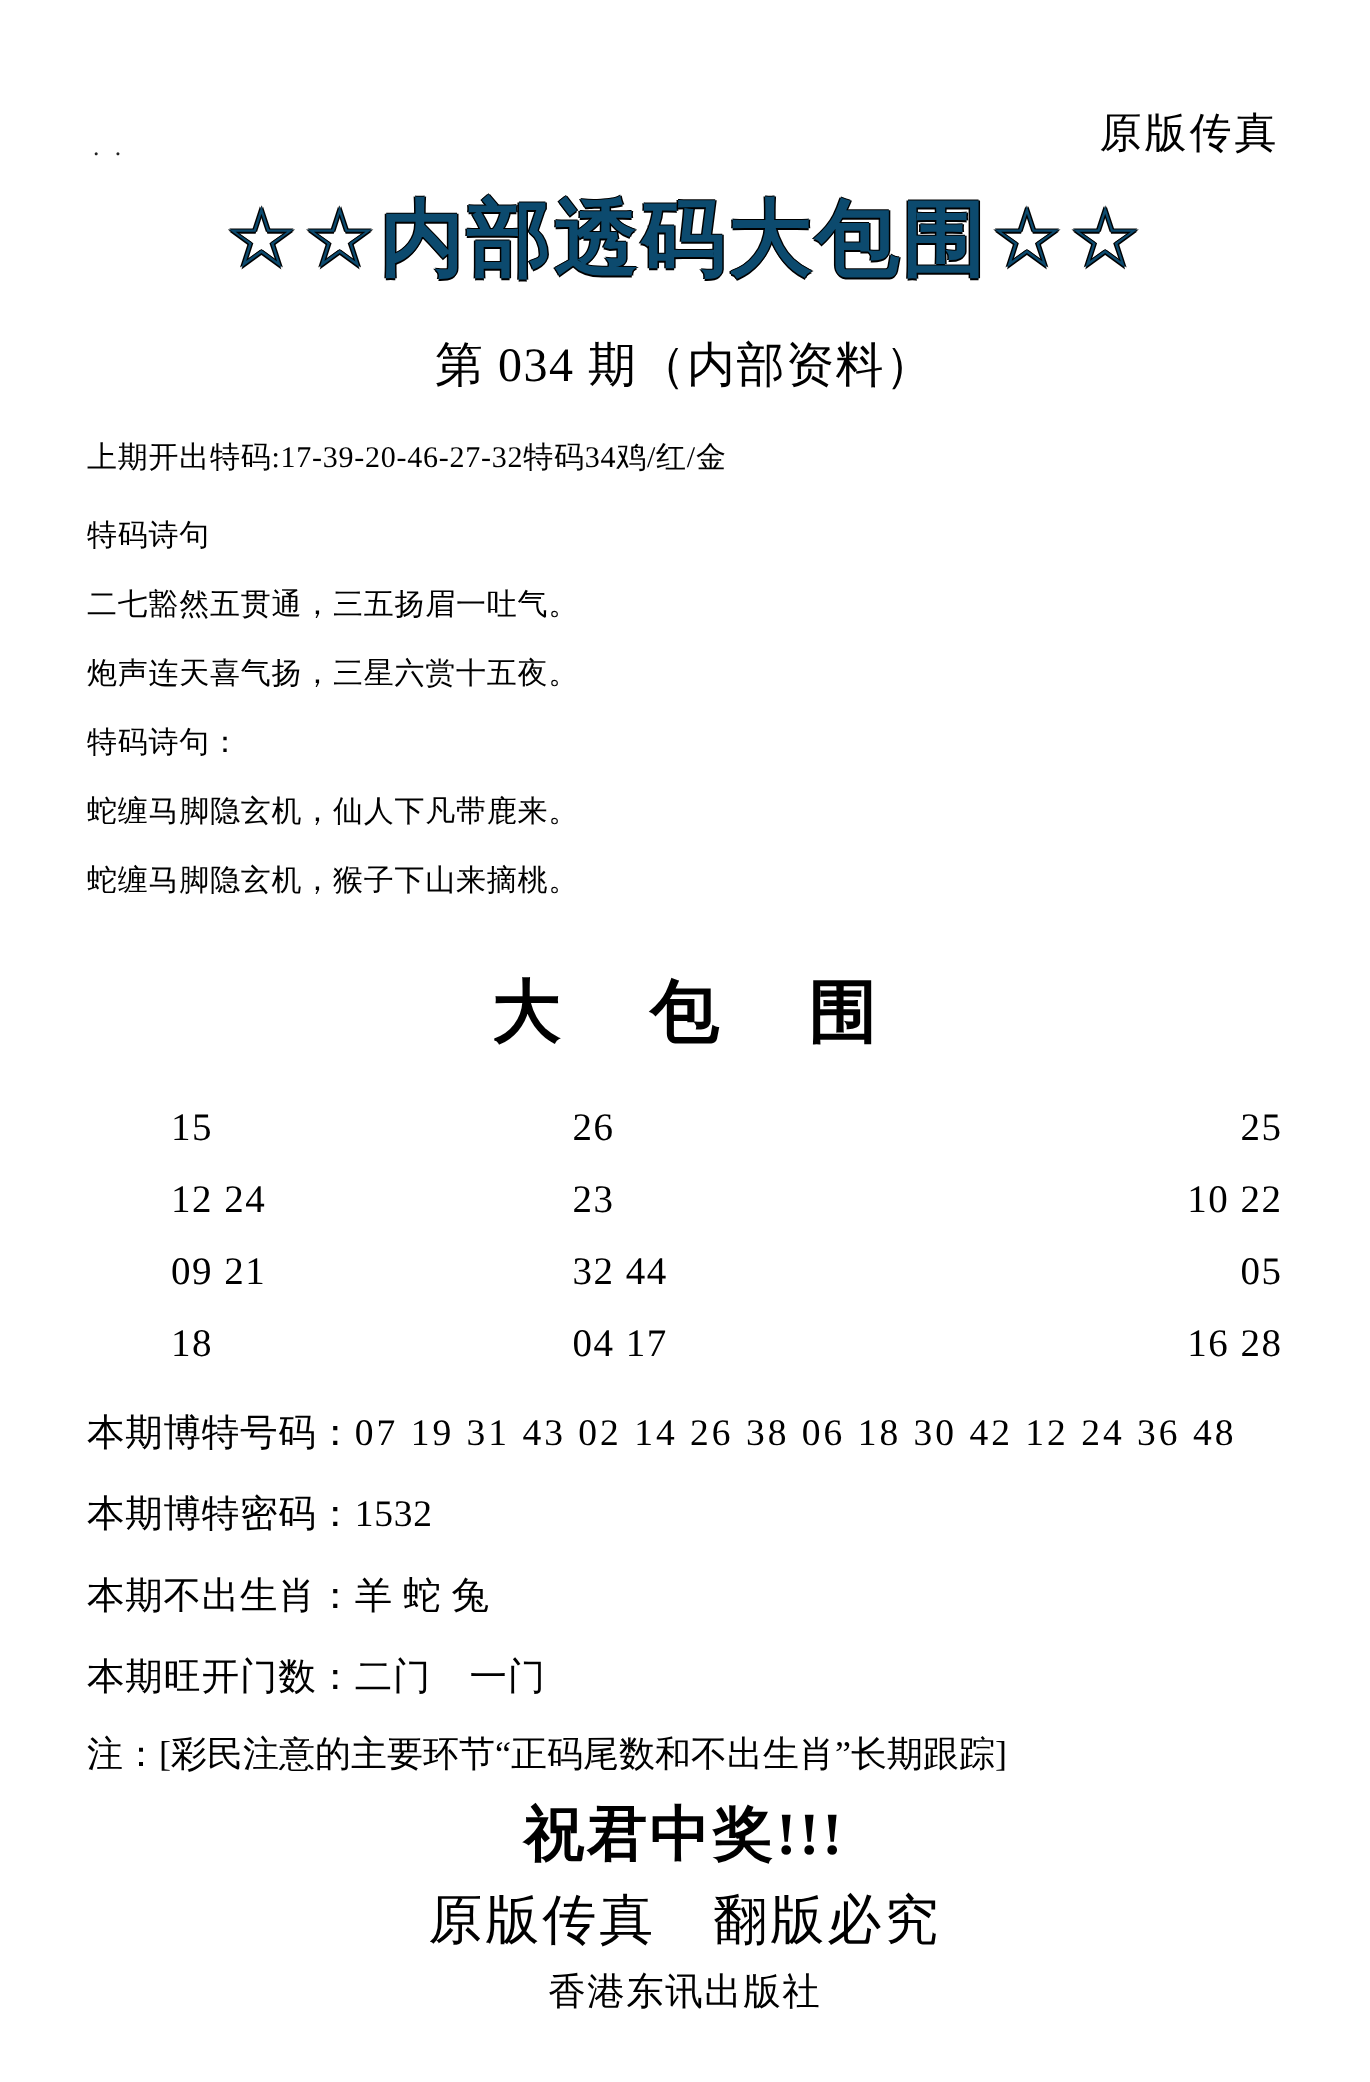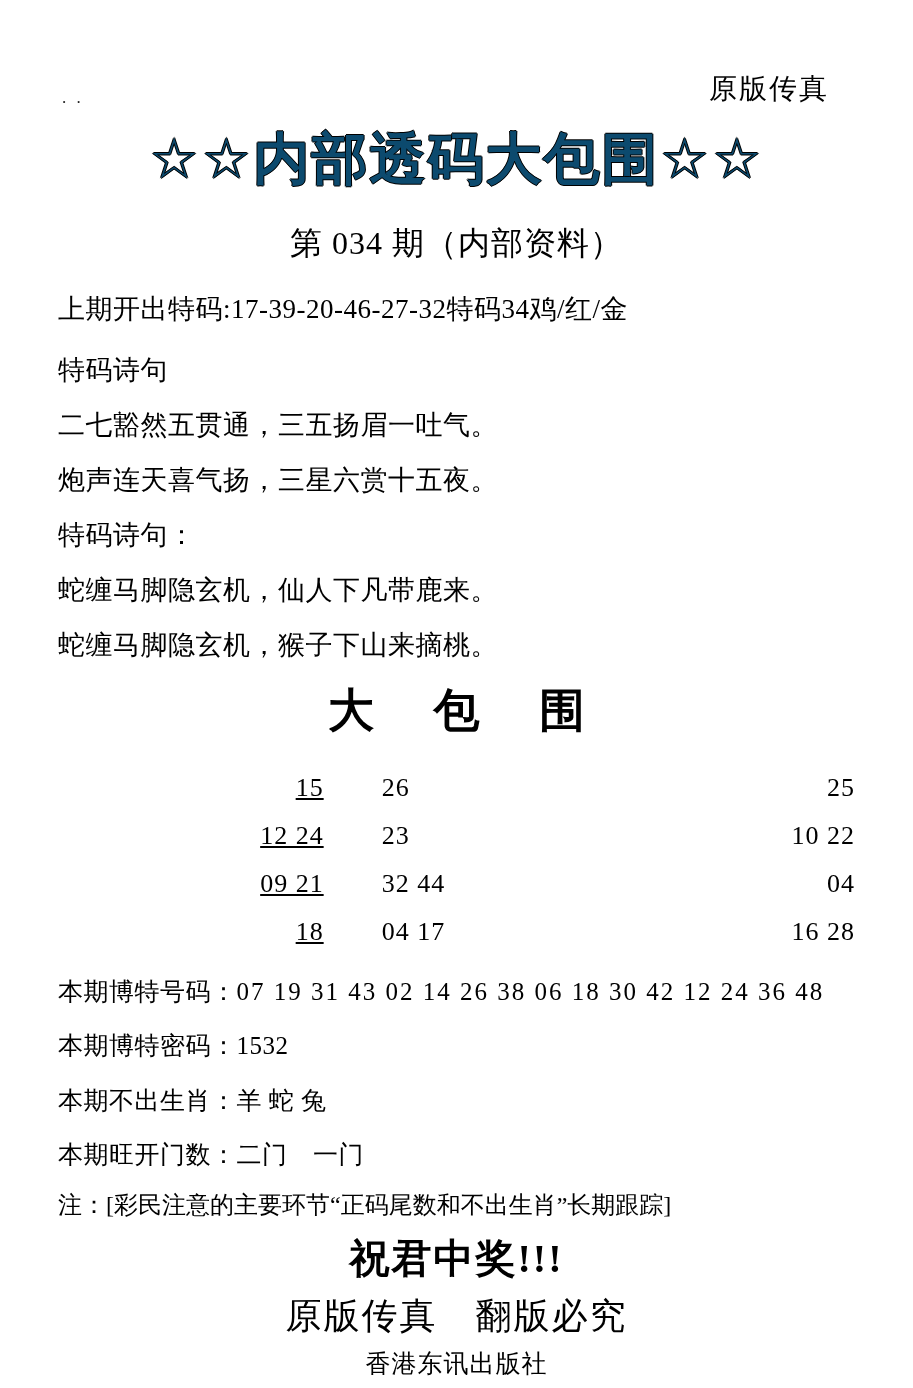--- a/index.html
+++ b/index.html
@@ -18,21 +18,21 @@
   .page {
     position: relative;
     width: 913px;
     height: 1388px;
     box-sizing: border-box;
     padding: 0 58px;
   }
   .top-right {
     position: absolute;
     top: 70px;
-    right: 84px;
+    right: 60px;
     font-size: 28px;
     font-family: "Liberation Serif", serif;
     letter-spacing: 2px;
   }
   .tiny-dots {
     position: absolute;
     top: 88px;
     left: 62px;
     font-size: 17px;
     color: #222;
@@ -51,53 +51,53 @@
       1px 0 0 #000, -1px 0 0 #000, 0 1px 0 #000, 0 -1px 0 #000;
     color: #0c4a6e;
   }
   .issue {
     text-align: center;
     font-size: 32px;
     margin-top: 24px;
     letter-spacing: 1px;
   }
   .line {
-    font-size: 27px;
+    font-size: 20px;
     margin-top: 19px;
     letter-spacing: 0.5px;
     white-space: nowrap;
   }
   .line.sp {
     margin-top: 25px;
   }
   .bigbao {
     text-align: center;
     font-size: 46px;
     font-weight: bold;
     letter-spacing: 24px;
-    margin-top: 17px;
+    margin-top: 44px;
     text-indent: 24px;
     font-family: Liberation Serif, serif;
   }
   .numgrid {
     margin-top: 22px;
     width: 100%;
   }
   .numgrid table {
     width: 100%;
     border-collapse: collapse;
   }
   .numgrid td {
     font-size: 26px;
     padding: 9px 0;
     text-align: center;
     font-family: "Liberation Serif", serif;
     letter-spacing: 1px;
   }
-  .numgrid td.c0 { width: 33.3%; text-align: right; padding-left: 56px; text-decoration: underline; }
+  .numgrid td.c0 { width: 33.3%; text-align: left; padding-left: 56px; }
   .numgrid td.c1 { width: 33.3%; text-align: left; padding-left: 58px; }
   .numgrid td.c2 { width: 33.3%; text-align: right; padding-left: 58px; }
   .info {
     font-size: 25px;
     margin-top: 18px;
     line-height: 1.45;
     letter-spacing: 0.5px;
   }
   .info .nums {
     letter-spacing: 2px;
@@ -163,21 +163,21 @@
           <td class="c2">25</td>
         </tr>
         <tr>
           <td class="c0">12  24</td>
           <td class="c1">23</td>
           <td class="c2">10  22</td>
         </tr>
         <tr>
           <td class="c0">09  21</td>
           <td class="c1">32  44</td>
-          <td class="c2">04</td>
+          <td class="c2">05</td>
         </tr>
         <tr>
           <td class="c0">18</td>
           <td class="c1">04  17</td>
           <td class="c2">16  28</td>
         </tr>
       </tbody>
     </table>
   </div>
 

